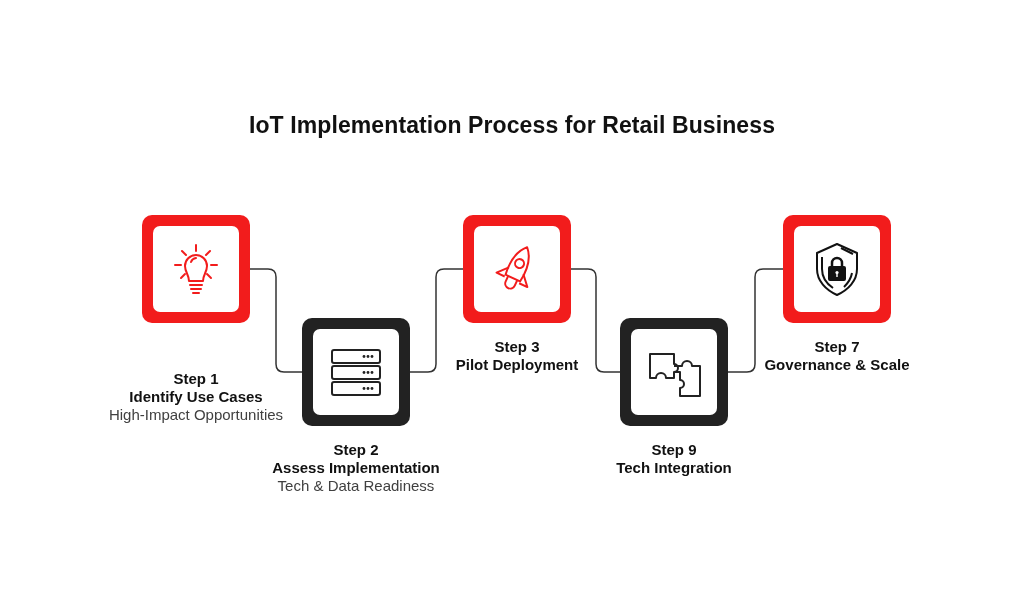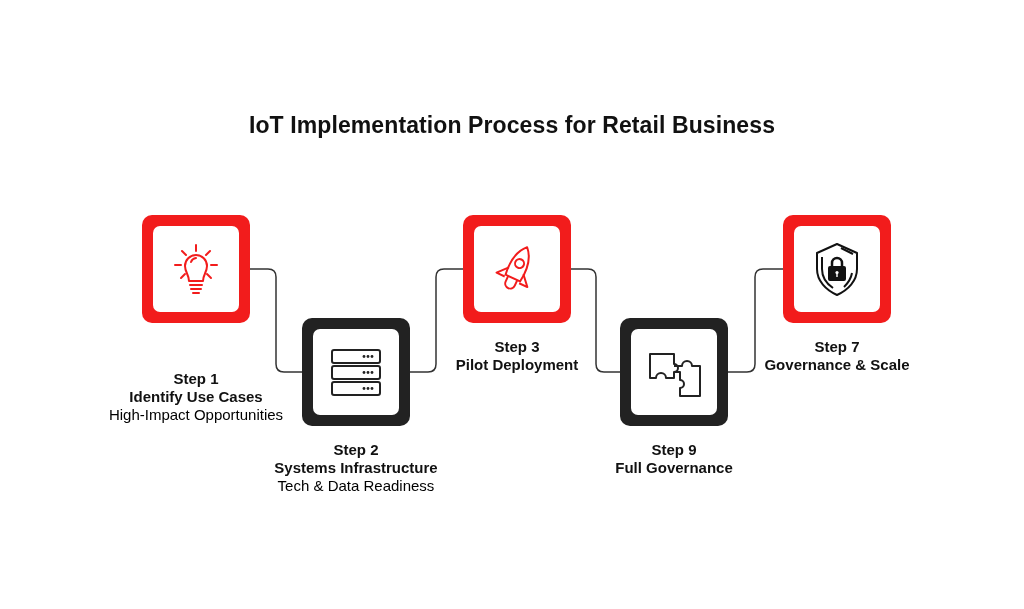--- a/index.html
+++ b/index.html
@@ -7,21 +7,21 @@
   .title { position: absolute; left: 0; width: 1024px; top: 112px; text-align: center; font-size: 23px; font-weight: bold; letter-spacing: 0.1px; color: #111; }
   .connectors { position: absolute; left: 0; top: 0; width: 1024px; height: 609px; pointer-events: none; }
   .box { position: absolute; width: 108px; height: 108px; border-radius: 10px; box-sizing: border-box; }
   .box.red { background: #f21c1c; }
   .box.dark { background: #222222; }
   .box .inner { position: absolute; left: 11px; top: 11px; right: 11px; bottom: 11px; background: #fff; border-radius: 7px; display: flex; align-items: center; justify-content: center; }
   .box svg { width: 60px; height: 60px; }
   .label { position: absolute; width: 220px; text-align: center; line-height: 18px; }
   .label .step { font-weight: bold; font-size: 15px; display: block; }
   .label .name { font-weight: bold; font-size: 15px; display: block; }
-  .label .sub { font-size: 15px; display: block; color: #000000; }
+  .label .sub { font-size: 15px; display: block; color: #404040; }
 </style>
 </head>
 <body>
 
 <div class="title">IoT Implementation Process for Retail Business</div>
 
 <svg class="connectors" viewBox="0 0 1024 609">
   <g fill="none" stroke="#333" stroke-width="1.5">
     <path d="M250 269 H268 Q276 269 276 277 V364 Q276 372 284 372 H302"></path>
     <path d="M410 372 H428 Q436 372 436 364 V277 Q436 269 444 269 H463"></path>
@@ -69,21 +69,21 @@
           <circle cx="46" cy="30.5" r="1.4"></circle>
         <circle cx="38" cy="46.5" r="1.4"></circle>
           <circle cx="42" cy="46.5" r="1.4"></circle>
           <circle cx="46" cy="46.5" r="1.4"></circle>
       </g>
     </svg>
   </div>
 </div>
 <div class="label" style="left:246px; top:441px;">
   <span class="step">Step 2</span>
-  <span class="name">Systems Infrastructure</span>
+  <span class="name">Assess Implementation</span>
   <span class="sub">Tech &amp; Data Readiness</span>
 </div>
 
 <div class="box red" style="left:463px; top:215px;">
   <div class="inner">
     <svg viewBox="0 0 60 60" fill="none" stroke="#f21c1c" stroke-width="2" stroke-linejoin="round">
       <g transform="rotate(25 30 30)">
         <path d="M30 6 C38 14 40 26 38 40 H22 C20 26 22 14 30 6 Z"></path>
         <circle cx="30" cy="24" r="4.5"></circle>
         <path d="M22 32 L13 42 L22 42"></path>
@@ -101,21 +101,21 @@
 <div class="box dark" style="left:620px; top:318px;">
   <div class="inner">
     <svg viewBox="0 0 60 60" fill="none" stroke="#222" stroke-width="2" stroke-linejoin="round">
       <path d="M6 12 H30 V22 A4 4 0 0 1 30 30 V36 H22 A5 5 0 0 0 12 36 H6 Z"></path>
       <path d="M30 24 H38 A5 5 0 0 1 48 24 H56 V54 H36 V46 A4 4 0 0 0 36 38 V30 H30"></path>
     </svg>
   </div>
 </div>
 <div class="label" style="left:564px; top:441px;">
   <span class="step">Step 9</span>
-  <span class="name">Full Governance</span>
+  <span class="name">Tech Integration</span>
 </div>
 
 <div class="box red" style="left:783px; top:215px;">
   <div class="inner">
     <svg viewBox="0 0 60 60" fill="none" stroke="#111" stroke-width="2" stroke-linejoin="round">
       <path d="M30 5 L50 14 V30 C50 42 41 51 30 56 C19 51 10 42 10 30 V14 Z"></path>
       <path d="M15 18 V30 C15 38 20 45 26 49"></path>
       <path d="M34 9 L46 15"></path>
       <path d="M45 34 C44 40 41 44 37 48"></path>
       <path d="M25 28 V24 A5 5 0 0 1 35 24 V28" stroke-width="2.5"></path>

